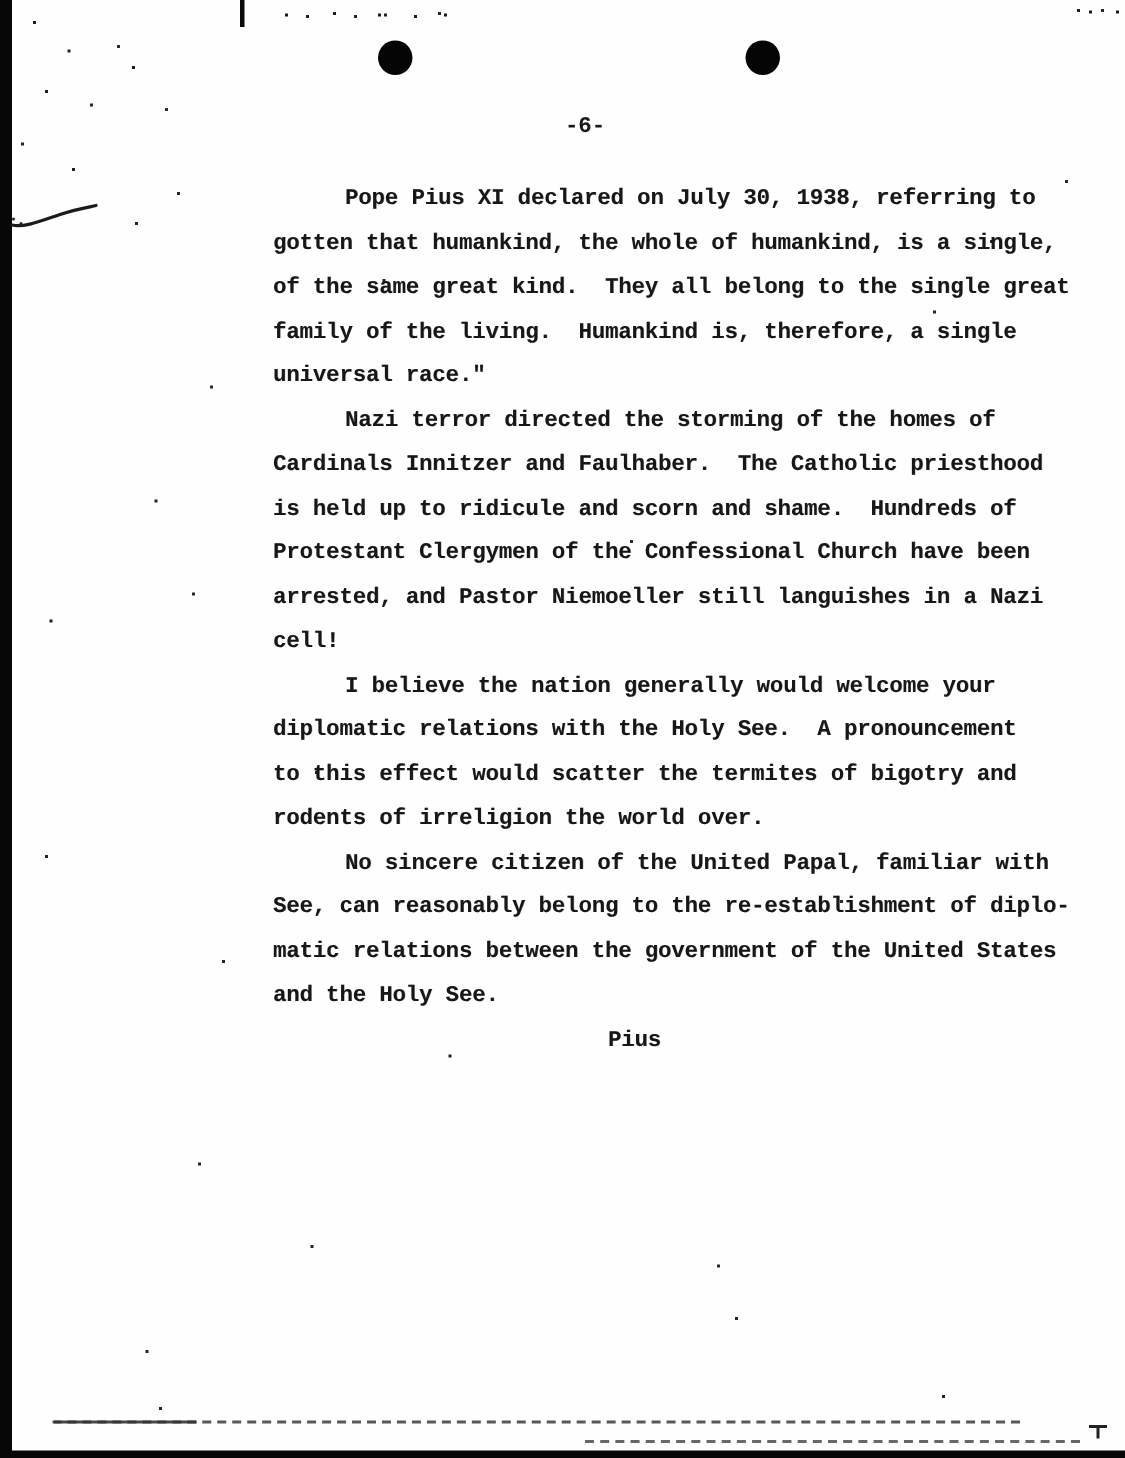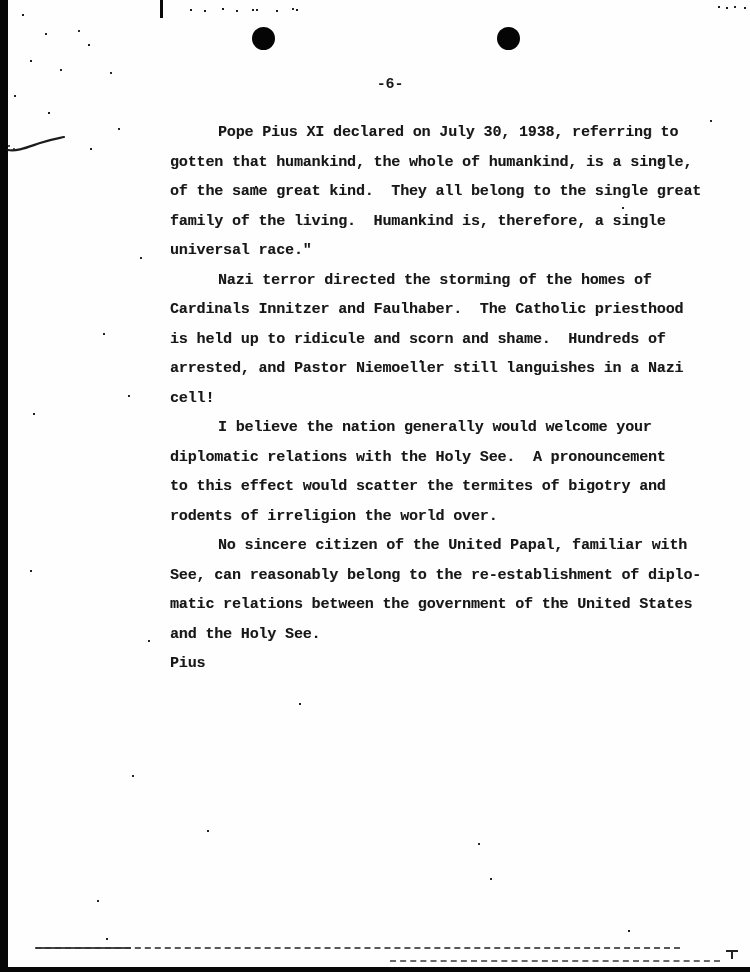--- a/index.html
+++ b/index.html
@@ -14,27 +14,27 @@
   .hole{position:absolute;width:23px;height:23px;border-radius:50%;background:#050505;}
   .hole.left{left:252px;top:27px;}
   .hole.right{left:497px;top:27px;}
   
   .page-number{
     position:absolute;top:76px;left:340px;width:100px;text-align:center;
     font-size:15px;font-weight:700;color:#181818;letter-spacing:-0.1px;white-space:pre;
   }
   
   .doc{
-    position:absolute;left:170px;top:118px;width:542px;
+    position:absolute;left:182px;top:118px;width:542px;
     font-size:15px;font-weight:700;color:#171717;letter-spacing:-0.15px;
     text-shadow:0.3px 0.3px 0 rgba(20,20,20,0.35);
   }
   .line{white-space:pre;height:29.5px;line-height:29.5px;}
   .line.indent{padding-left:48px;}
-  .line.right{text-align:left;padding-right:60px;}
+  .line.right{text-align:center;padding-right:60px;}
   
   .dash-line-1{position:absolute;top:947px;left:35px;width:645px;border-top:2px dashed #3c3c3c;opacity:.85;}
   .dash-line-2{position:absolute;top:960px;left:390px;width:330px;border-top:2px dashed #2a2a2a;opacity:.7;}
   .dash-solid{position:absolute;top:947px;left:36px;width:95px;border-top:2px solid #333;opacity:.9;}
   
   .pen-mark{position:absolute;left:6px;top:130px;width:62px;height:26px;}
   .pen-mark-small{position:absolute;left:726px;top:950px;width:12px;height:9px;
     border-top:2px solid #222;}
   .pen-mark-small::after{content:"";position:absolute;left:5px;top:0;width:2px;height:7px;background:#222;}
   
@@ -87,20 +87,21 @@
 
   <div class="doc">
       <div class="line indent">Pope Pius XI declared on July 30, 1938, referring to</div>
       <div class="line flush">gotten that humankind, the whole of humankind, is a single,</div>
       <div class="line flush">of the same great kind.  They all belong to the single great</div>
       <div class="line flush">family of the living.  Humankind is, therefore, a single</div>
       <div class="line flush">universal race."</div>
       <div class="line indent">Nazi terror directed the storming of the homes of</div>
       <div class="line flush">Cardinals Innitzer and Faulhaber.  The Catholic priesthood</div>
       <div class="line flush">is held up to ridicule and scorn and shame.  Hundreds of</div>
+      <div class="line flush">Protestant Clergymen of the Confessional Church have been</div>
       <div class="line flush">arrested, and Pastor Niemoeller still languishes in a Nazi</div>
       <div class="line flush">cell!</div>
       <div class="line indent">I believe the nation generally would welcome your</div>
       <div class="line flush">diplomatic relations with the Holy See.  A pronouncement</div>
       <div class="line flush">to this effect would scatter the termites of bigotry and</div>
       <div class="line flush">rodents of irreligion the world over.</div>
       <div class="line indent">No sincere citizen of the United Papal, familiar with</div>
       <div class="line flush">See, can reasonably belong to the re-establishment of diplo-</div>
       <div class="line flush">matic relations between the government of the United States</div>
       <div class="line flush">and the Holy See.</div>

